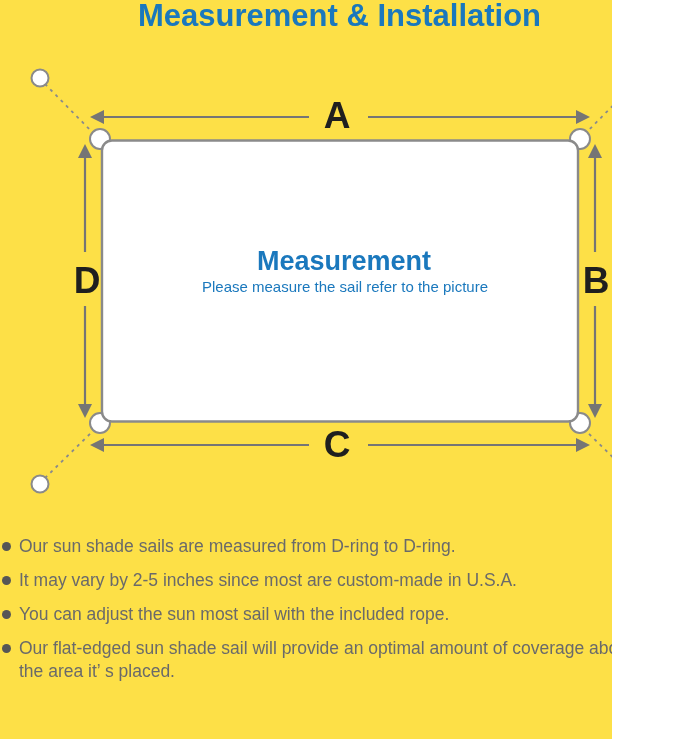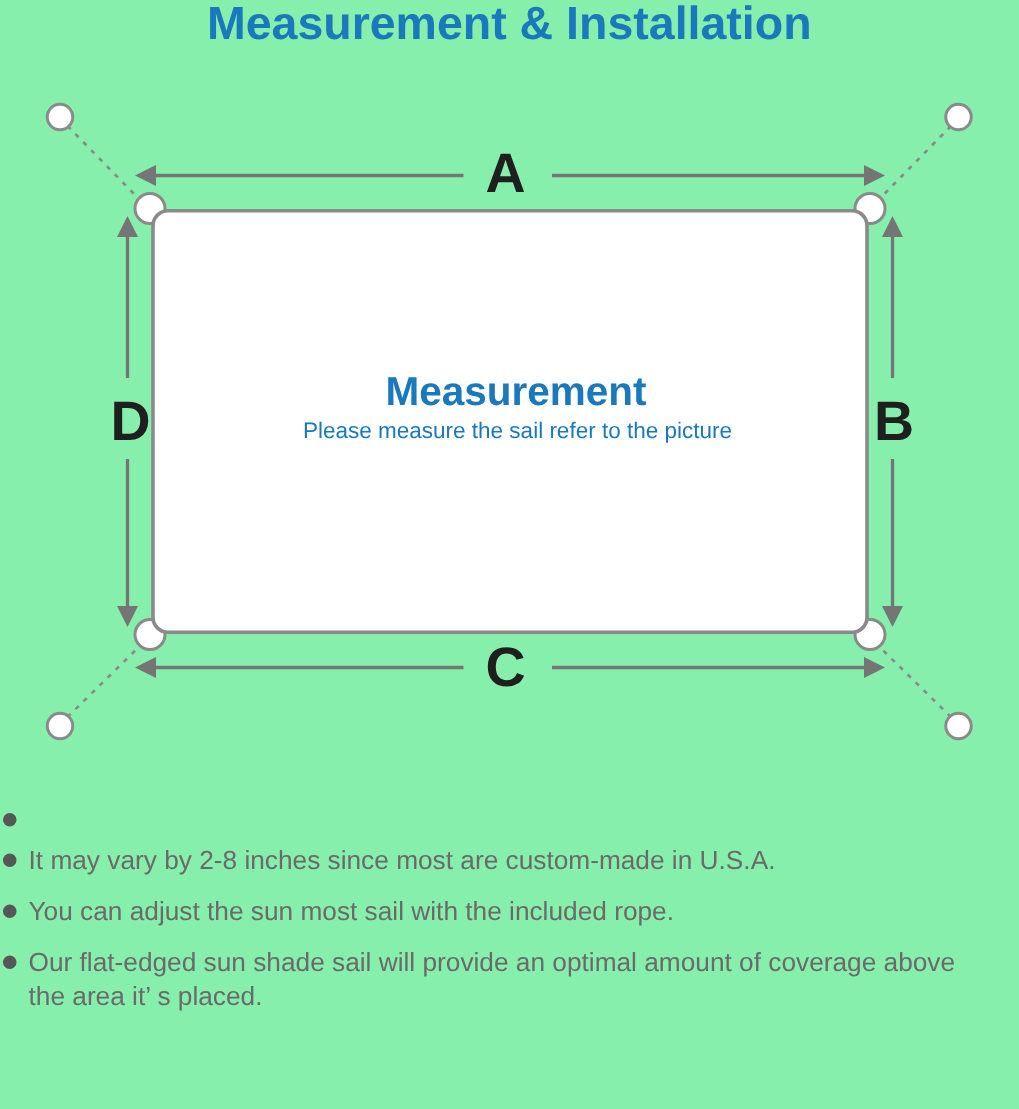--- a/index.html
+++ b/index.html
@@ -5,21 +5,21 @@
   :root{
     --accent-blue:#1a78bd;
     --line-gray:#8a8a8a;
     --arrow-gray:#757575;
     --label-black:#1f1f1f;
     --note-gray:#6a6a6a;
     --bullet-gray:#565656;
   }
   html,body{margin:0;padding:0;background:#fff;}
   .page{
-    position:relative;width:679px;height:739px;background:#86efac;overflow:hidden;
+    position:relative;width:612px;height:739px;background:#fde047;overflow:hidden;
     font-family:"Liberation Sans",sans-serif;
   }
   .title{
     position:absolute;top:-2px;left:0;width:679px;margin:0;
     text-align:center;font-size:31px;font-weight:bold;letter-spacing:0px;
     color:var(--accent-blue);
   }
   .diagram{position:absolute;top:0;left:0;}
   .dash{stroke:var(--line-gray);stroke-width:1.8;stroke-dasharray:3 4.5;fill:none;}
   .anchor{stroke:var(--line-gray);stroke-width:2;fill:#fff;}
@@ -109,24 +109,25 @@
     <text class="dimlabel" x="337" y="457">C</text>
     <text class="dimlabel" x="87" y="293">D</text>
 
     <text class="center-title" x="344" y="270">Measurement</text>
     <text class="center-sub" x="345" y="292">Please measure the sail refer to the picture</text>
   </svg>
 
   <div class="notes">
     <div class="note">
       <span class="dot"></span>
+      <span class="note-text">Our sun shade sails are measured from D-ring to D-ring.</span>
     </div>
     <div class="note">
       <span class="dot"></span>
-      <span class="note-text">It may vary by 2-8 inches since most are custom-made in U.S.A.</span>
+      <span class="note-text">It may vary by 2-5 inches since most are custom-made in U.S.A.</span>
     </div>
     <div class="note">
       <span class="dot"></span>
       <span class="note-text">You can adjust the sun most sail with the included rope.</span>
     </div>
     <div class="note">
       <span class="dot"></span>
       <span class="note-text">Our flat-edged sun shade sail will provide an optimal amount of coverage above
 the area it’ s placed.</span>
     </div>

